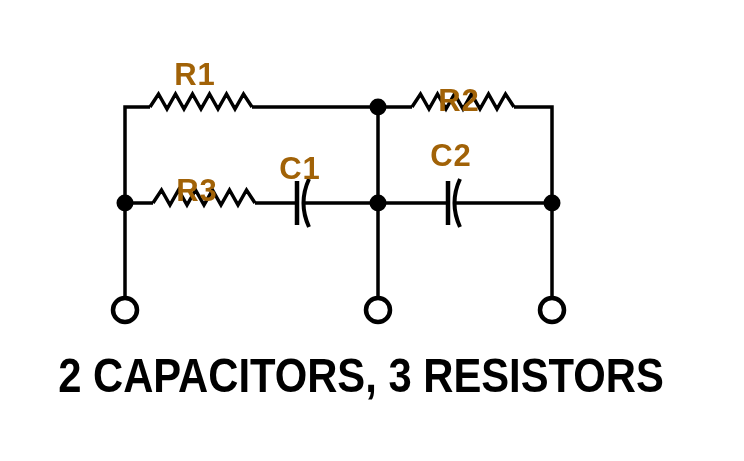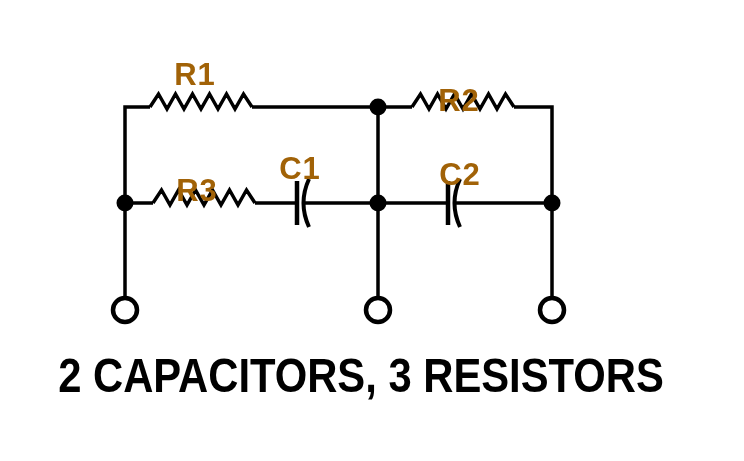--- a/index.html
+++ b/index.html
@@ -82,17 +82,17 @@
 
     <circle cx="125" cy="310" r="12" fill="#ffffff" stroke="#000000" stroke-width="4.5"></circle>
     <circle cx="378" cy="310" r="12" fill="#ffffff" stroke="#000000" stroke-width="4.5"></circle>
     <circle cx="552" cy="310" r="12" fill="#ffffff" stroke="#000000" stroke-width="4.5"></circle>
   </svg>
 
   <div class="comp-label" style="left:195px; top:74px;">R1</div>
   <div class="comp-label" style="left:459px; top:60px;margin-top:40px;">R2</div>
   <div class="comp-label" style="left:197px; top:190px;">R3</div>
   <div class="comp-label" style="left:300px; top:168px;">C1</div>
-  <div class="comp-label" style="left:451px; top:174px;margin-left:9px;">C2</div>
+  <div class="comp-label" style="left:451px; top:155px;">C2</div>
 
   <div class="diagram-title" style="left:361px; top:376px;">2 CAPACITORS, 3 RESISTORS</div>
 
 </div>
 
 </body></html>

